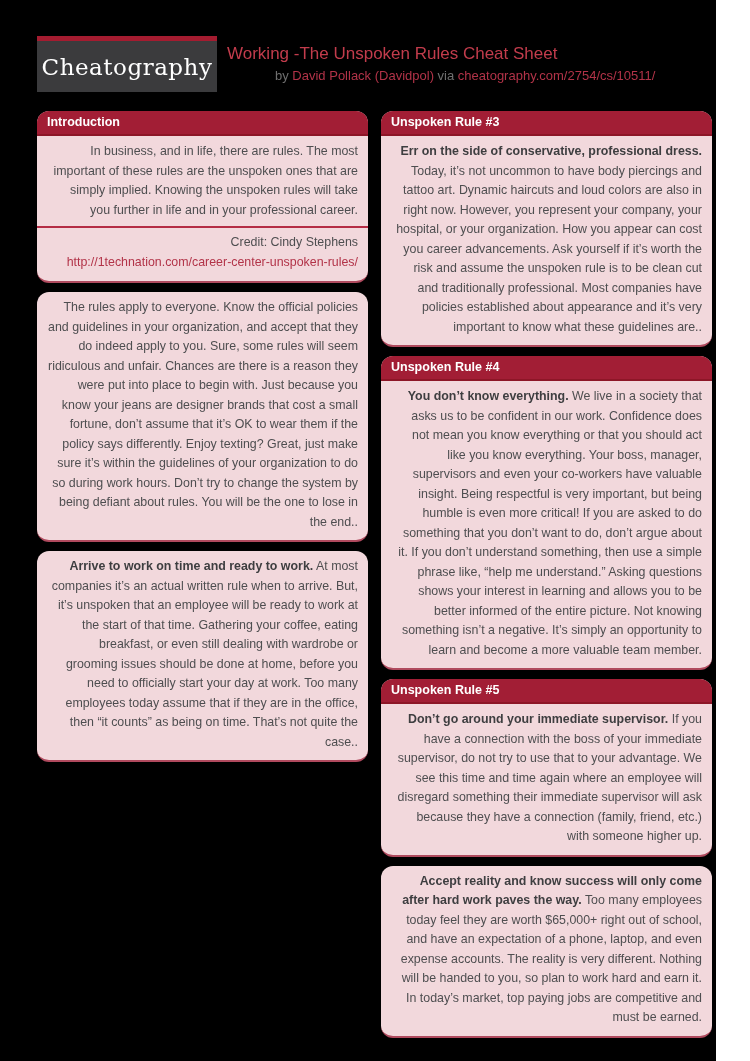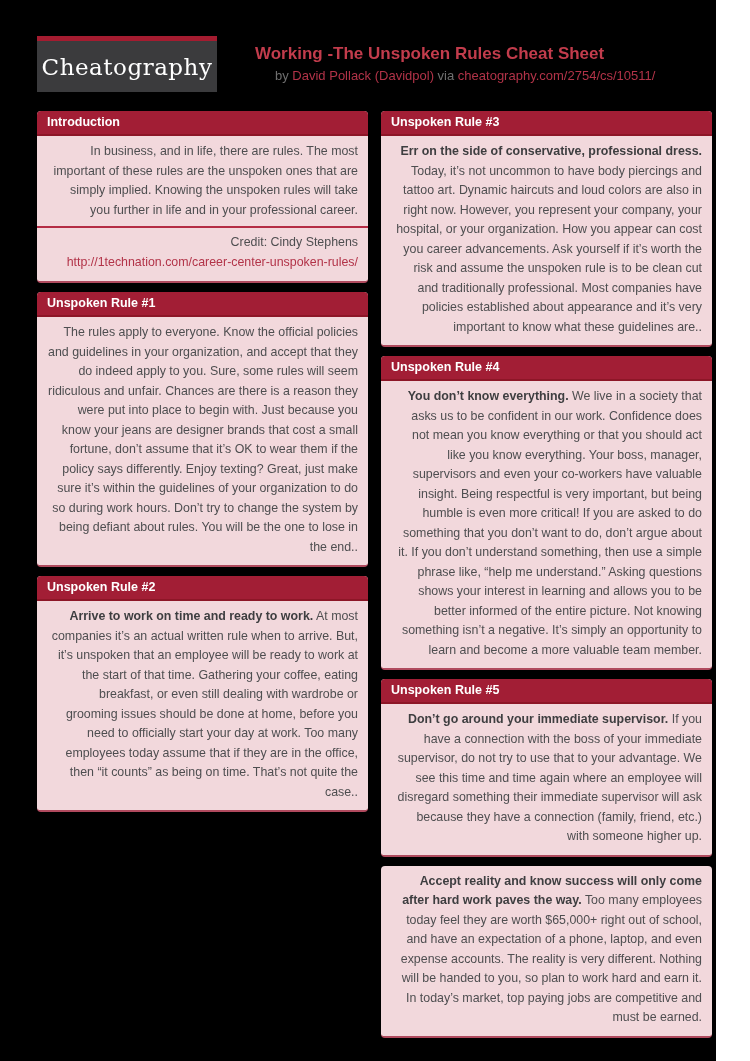--- a/index.html
+++ b/index.html
@@ -20,37 +20,36 @@
     display:flex; align-items:center; justify-content:center;
     flex:none;
   }
   .logo-text {
     color:#ffffff;
     font-family:"DejaVu Serif","Liberation Serif",serif;
     font-size:23px; letter-spacing:0.5px;
   }
   .title-block { padding:6px 0 0 10px; }
   .page-title {
-    color:#c23c4c; font-size:17px; font-weight:bold;
+    color:#c23c4c; font-size:17px; font-weight:normal;
     line-height:24px;
-    margin-left:28px;
   }
   .byline { color:#6f6f6f; font-size:13px; line-height:20px;padding-left:48px; }
   .link { color:#b23348; text-decoration:none; cursor:pointer; }
   
   .cols {
     display:flex; gap:13px;
     margin:19px 37px 0 37px;
     min-height:651px;
     align-items:flex-start;
   }
   .col { width:331px; flex:none; display:flex; flex-direction:column; }
   .card {
     margin-bottom:9px;
-    border-radius:4px;
+    border-radius:12px;
     border-bottom:2px solid #b04a5e;
     overflow:hidden;
     background:#f2d8dc;
   }
   .card-h {
     background:#a21e35;
     color:#ffffff;
     font-size:12.5px; font-weight:bold;
     padding:4px 10px 5px 10px;
     border-bottom:2px solid #8d1627;
@@ -97,28 +96,26 @@
         <div class="card-b">
           <div>In business, and in life, there are rules. The most important of these rules are the unspoken ones that are simply implied. Knowing the unspoken rules will take you further in life and in your professional career.</div>
           <div class="credit-row">
             <span>Credit: Cindy Stephens</span>
             <a class="link">http://1technation.com/career-center-unspoken-rules/</a>
           </div>
         </div>
       </section>
 
       <section class="card">
-        <div class="card-h">Unspoken Rule #1</div>
         <div class="card-b">
           <span>The rules apply to everyone. Know the official policies and guidelines in your organization, and accept that they do indeed apply to you. Sure, some rules will seem ridiculous and unfair. Chances are there is a reason they were put into place to begin with. Just because you know your jeans are designer brands that cost a small fortune, don’t assume that it’s OK to wear them if the policy says differently. Enjoy texting? Great, just make sure it’s within the guidelines of your organization to do so during work hours. Don’t try to change the system by being defiant about rules. You will be the one to lose in the end..</span>
         </div>
       </section>
 
       <section class="card">
-        <div class="card-h">Unspoken Rule #2</div>
         <div class="card-b">
           <b>Arrive to work on time and ready to work.</b>
           <span>At most companies it’s an actual written rule when to arrive. But, it’s unspoken that an employee will be ready to work at the start of that time. Gathering your coffee, eating breakfast, or even still dealing with wardrobe or grooming issues should be done at home, before you need to officially start your day at work. Too many employees today assume that if they are in the office, then “it counts” as being on time. That’s not quite the case..</span>
         </div>
       </section>
 
     </div>
 
     <div class="col">
 

